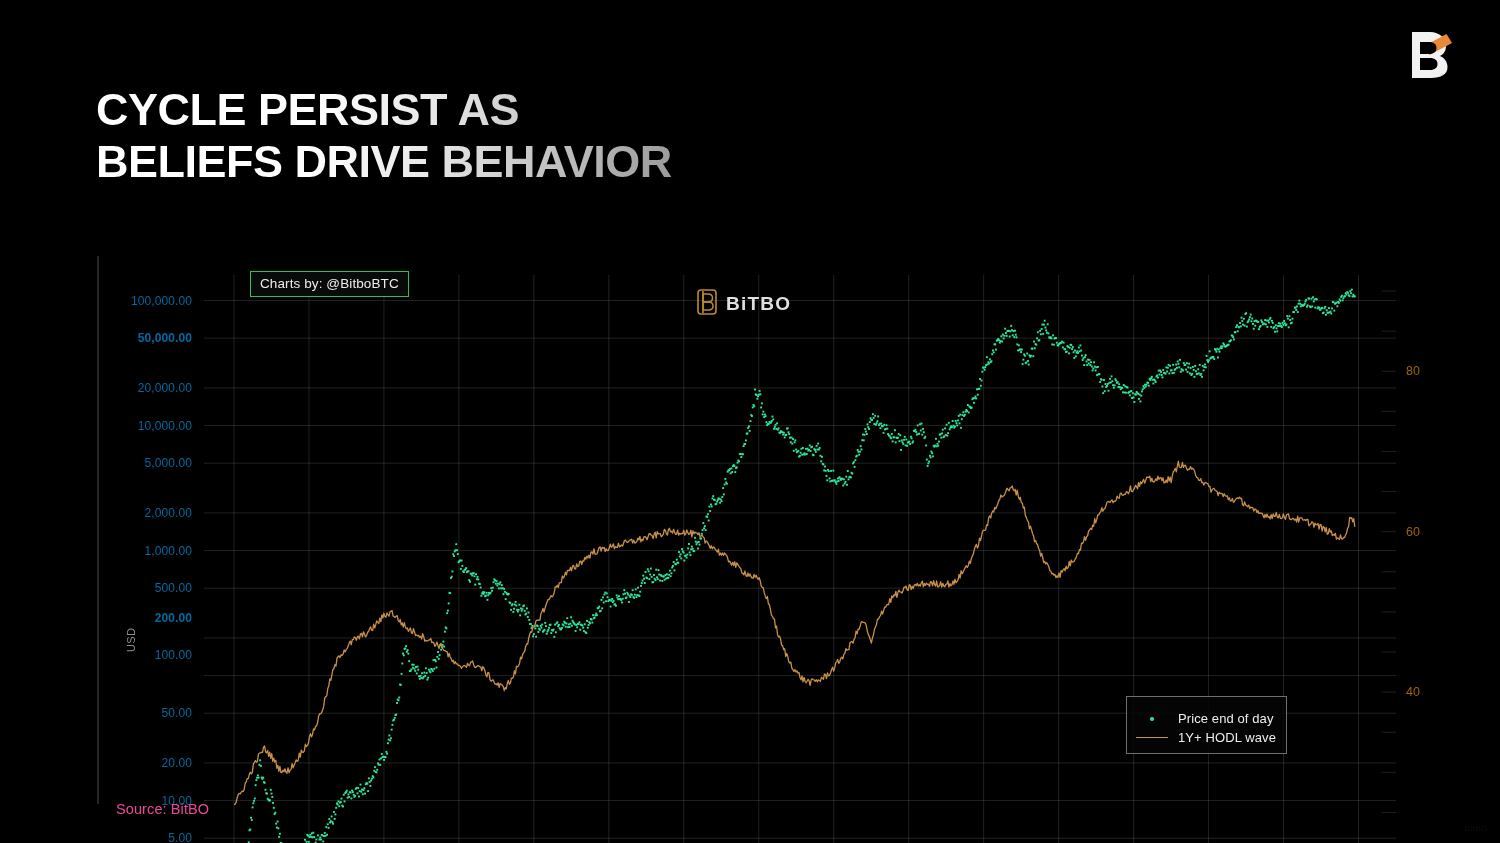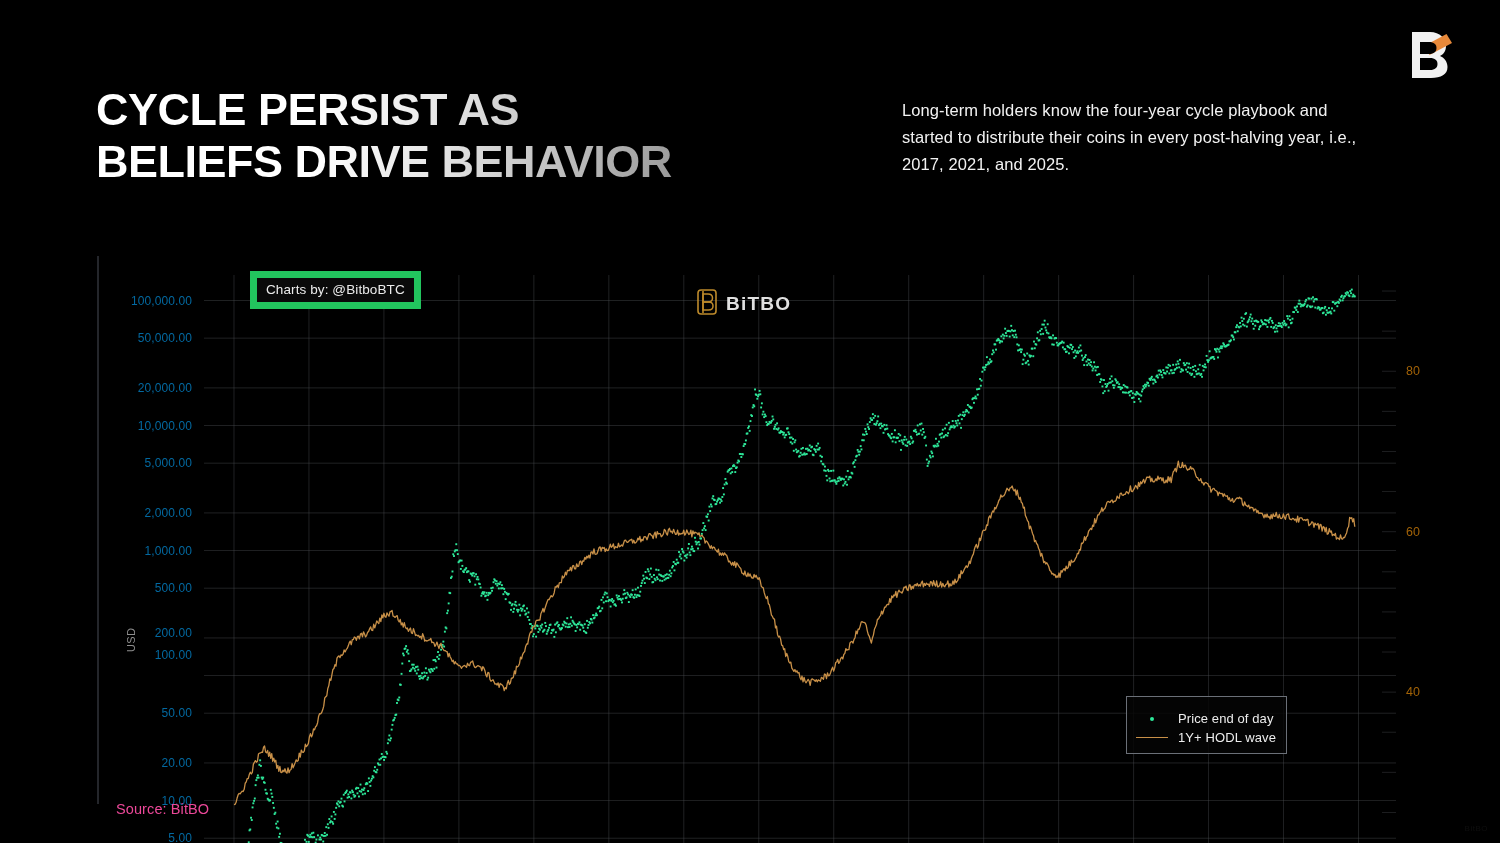--- a/index.html
+++ b/index.html
@@ -52,21 +52,21 @@
 
   #usd-label {
     position:absolute; font-size:11px; color:#8e8e8e;
     transform:rotate(-90deg); transform-origin:left top;
     letter-spacing:0.4px;
   }
 
   
   #charts-by {
     position:absolute; left:250px; top:271px;
-    border:7px solid #22c55e; background:#0a0a0a;
+    border:1px solid #22c55e; background:#0a0a0a;
     padding:4px 9px 5px 9px; font-size:13.5px; color:#ececec;
     letter-spacing:0.1px; white-space:nowrap;
   }
 
   
   #watermark {
     position:absolute; left:697px; top:289px;
     display:flex; align-items:center; gap:9px; opacity:0.95;
   }
   #watermark .wm-text {
@@ -97,21 +97,20 @@
   }
 </style>
 </head>
 <body>
 
 <div id="header">
 
   <div id="title">CYCLE PERSIST AS
 BELIEFS DRIVE BEHAVIOR</div>
 
-  <div id="subtitle">Long-term holders know the four-year cycle playbook and started to distribute their coins in every post-halving year, i.e., 2017, 2021, and 2025.</div>
 
   <div id="brand-logo">
     <svg width="48" height="52" viewBox="0 0 48 52">
       <path d="M6,3 L24,3 C34,3 40,9.5 40,17 C40,22 37.5,25.5 34,27 C38,28.5 41.5,32.5 41.5,38 C41.5,45.5 35,49 25,49 L6,49 Z" fill="#f2f2f2"></path>
       <path d="M18,17 L40.5,5 L46,14 L23.5,26 Z" fill="#e8893a"></path>
       <path d="M14,13 L23,13 C28,13 30.5,15.5 30.5,19 C30.5,22.5 28,25 23,25 L14,25 Z" fill="#000"></path>
       <path d="M14,29 L24,29 C29,29 31.5,31.5 31.5,35 C31.5,38.5 29,41 24,41 L14,41 Z" fill="#000"></path>
     </svg>
   </div>
 </div>
@@ -1676,28 +1675,28 @@
           <rect x="1149.1071074636757" y="20.26024291555664" width="1.9" height="1.9" fill="#2ee89a"></rect>
           <rect x="1149.8672955974878" y="20.45061988431926" width="1.9" height="1.9" fill="#2ee89a"></rect>
         </g>
         <path d="M29.99,529.64 L31.01,529.43 L32.03,527.55 L33.05,523.31 L34.07,519.98 L35.09,518.45 L36.11,518.77 L37.13,517.42 L38.15,516.20 L39.17,516.58 L40.19,514.31 L41.21,508.25 L42.23,506.86 L43.25,503.55 L44.26,503.58 L45.28,499.59 L46.30,497.21 L47.32,498.97 L48.34,497.40 L49.36,489.15 L50.38,487.37 L51.40,485.67 L52.42,487.22 L53.44,486.30 L54.46,479.08 L55.48,478.12 L56.50,477.84 L57.52,477.25 L58.54,477.27 L59.56,472.19 L60.58,471.05 L61.60,476.92 L62.62,477.83 L63.64,475.44 L64.66,481.45 L65.68,477.09 L66.70,483.26 L67.72,478.69 L68.74,486.41 L69.76,483.11 L70.78,486.97 L71.80,485.26 L72.82,493.28 L73.84,490.44 L74.86,496.39 L75.88,491.43 L76.90,497.46 L77.92,497.50 L78.94,495.20 L79.96,496.75 L80.98,493.79 L82.00,497.28 L83.02,498.14 L84.04,492.86 L85.06,497.70 L86.08,495.00 L87.10,494.50 L88.12,488.69 L89.14,492.78 L90.16,490.18 L91.18,487.63 L92.20,484.80 L93.22,486.36 L94.24,485.45 L95.26,478.09 L96.28,482.21 L97.30,475.10 L98.32,477.09 L99.34,477.29 L100.35,475.94 L101.37,469.13 L102.39,471.70 L103.41,470.45 L104.43,468.37 L105.45,461.71 L106.47,458.63 L107.49,461.88 L108.51,459.45 L109.53,453.88 L110.55,454.80 L111.57,451.74 L112.59,450.74 L113.61,447.71 L114.63,441.15 L115.65,438.59 L116.67,438.82 L117.69,437.49 L118.71,434.82 L119.73,431.19 L120.75,422.84 L121.77,421.76 L122.79,420.76 L123.81,413.48 L124.83,410.62 L125.85,403.81 L126.87,405.32 L127.89,399.83 L128.91,394.47 L129.93,393.54 L130.95,389.75 L131.97,391.14 L132.99,383.19 L134.01,381.57 L135.03,380.88 L136.05,382.65 L137.07,379.81 L138.09,380.46 L139.11,379.11 L140.13,375.00 L141.15,376.91 L142.17,374.69 L143.19,373.45 L144.21,371.09 L145.23,367.94 L146.25,366.11 L147.27,369.73 L148.29,364.53 L149.31,364.62 L150.33,362.02 L151.35,362.59 L152.37,365.38 L153.39,361.67 L154.41,361.18 L155.43,363.93 L156.44,359.08 L157.46,358.29 L158.48,361.88 L159.50,356.81 L160.52,359.03 L161.54,361.95 L162.56,360.52 L163.58,357.38 L164.60,356.59 L165.62,353.76 L166.64,351.94 L167.66,355.23 L168.68,355.48 L169.70,349.26 L170.72,352.94 L171.74,349.64 L172.76,345.92 L173.78,347.31 L174.80,348.54 L175.82,343.10 L176.84,346.55 L177.86,340.01 L178.88,342.91 L179.90,338.26 L180.92,341.64 L181.94,342.27 L182.96,337.81 L183.98,339.81 L185.00,341.20 L186.02,336.91 L187.04,336.46 L188.06,335.55 L189.08,341.08 L190.10,341.43 L191.12,342.43 L192.14,341.25 L193.16,340.67 L194.18,345.25 L195.20,347.01 L196.22,344.38 L197.24,349.93 L198.26,347.86 L199.28,352.17 L200.30,347.66 L201.32,351.95 L202.34,353.78 L203.36,353.06 L204.38,356.29 L205.40,354.69 L206.42,352.98 L207.44,357.85 L208.46,358.51 L209.48,353.67 L210.50,356.91 L211.52,360.53 L212.53,359.86 L213.55,360.83 L214.57,360.33 L215.59,362.40 L216.61,361.34 L217.63,364.14 L218.65,358.67 L219.67,361.47 L220.69,366.11 L221.71,365.26 L222.73,366.04 L223.75,365.67 L224.77,365.00 L225.79,364.79 L226.81,363.43 L227.83,367.56 L228.85,367.20 L229.87,367.86 L230.89,371.28 L231.91,369.87 L232.93,367.05 L233.95,370.54 L234.97,373.53 L235.99,369.62 L237.01,368.31 L238.03,372.55 L239.05,374.17 L240.07,375.56 L241.09,375.62 L242.11,376.34 L243.13,376.69 L244.15,381.92 L245.17,378.30 L246.19,382.02 L247.21,383.67 L248.23,386.65 L249.25,385.31 L250.27,388.93 L251.29,386.70 L252.31,388.75 L253.33,388.83 L254.35,390.50 L255.37,390.47 L256.39,391.19 L257.41,393.32 L258.43,391.75 L259.45,391.05 L260.47,390.42 L261.49,391.24 L262.51,392.23 L263.53,388.27 L264.55,390.26 L265.57,390.72 L266.59,387.41 L267.60,386.84 L268.62,386.02 L269.64,389.79 L270.66,392.21 L271.68,392.51 L272.70,391.50 L273.72,390.63 L274.74,390.95 L275.76,391.65 L276.78,391.98 L277.80,395.74 L278.82,391.61 L279.84,392.99 L280.86,395.45 L281.88,399.90 L282.90,401.87 L283.92,397.42 L284.94,397.76 L285.96,404.38 L286.98,406.26 L288.00,405.50 L289.02,404.78 L290.04,406.97 L291.06,409.28 L292.08,408.71 L293.10,410.02 L294.12,407.87 L295.14,412.34 L296.16,408.48 L297.18,409.18 L298.20,410.09 L299.22,411.31 L300.24,415.57 L301.26,412.56 L302.28,413.76 L303.30,408.41 L304.32,405.43 L305.34,409.33 L306.36,408.02 L307.38,403.17 L308.40,403.21 L309.42,402.01 L310.44,395.81 L311.46,398.94 L312.48,391.15 L313.50,391.90 L314.52,390.86 L315.54,388.38 L316.56,382.19 L317.58,383.90 L318.60,379.62 L319.62,377.52 L320.64,376.74 L321.66,371.40 L322.68,368.96 L323.69,369.08 L324.71,363.36 L325.73,359.00 L326.75,356.73 L327.77,357.25 L328.79,351.88 L329.81,351.83 L330.83,351.34 L331.85,346.09 L332.87,345.09 L333.89,345.46 L334.91,344.91 L335.93,344.98 L336.95,338.51 L337.97,336.58 L338.99,333.37 L340.01,336.99 L341.03,333.19 L342.05,329.94 L343.07,327.05 L344.09,324.39 L345.11,324.66 L346.13,322.44 L347.15,320.58 L348.17,321.93 L349.19,320.51 L350.21,317.71 L351.23,311.78 L352.25,312.22 L353.27,310.20 L354.29,312.60 L355.31,307.96 L356.33,307.71 L357.35,307.68 L358.37,300.95 L359.39,302.92 L360.41,301.39 L361.43,297.15 L362.45,299.83 L363.47,295.42 L364.49,295.49 L365.51,295.52 L366.53,292.31 L367.55,295.95 L368.57,290.87 L369.59,290.53 L370.61,293.81 L371.63,293.79 L372.65,288.82 L373.67,291.52 L374.69,291.14 L375.71,286.58 L376.73,286.03 L377.75,289.54 L378.77,285.79 L379.78,286.25 L380.80,282.31 L381.82,284.23 L382.84,281.18 L383.86,282.92 L384.88,280.27 L385.90,283.10 L386.92,277.05 L387.94,276.91 L388.96,279.00 L389.98,273.86 L391.00,279.11 L392.02,279.27 L393.04,278.71 L394.06,275.83 L395.08,272.56 L396.10,271.90 L397.12,276.17 L398.14,272.30 L399.16,273.38 L400.18,272.46 L401.20,276.49 L402.22,273.86 L403.24,275.66 L404.26,275.42 L405.28,272.74 L406.30,269.23 L407.32,272.39 L408.34,271.27 L409.36,268.81 L410.38,273.77 L411.40,271.70 L412.42,272.17 L413.44,272.53 L414.46,268.26 L415.48,271.82 L416.50,271.17 L417.52,269.97 L418.54,271.17 L419.56,268.33 L420.58,265.31 L421.60,265.16 L422.62,266.96 L423.64,267.45 L424.66,266.34 L425.68,265.43 L426.70,264.81 L427.72,264.27 L428.74,268.10 L429.76,265.26 L430.78,268.15 L431.80,267.66 L432.82,266.42 L433.84,263.11 L434.86,264.89 L435.87,261.47 L436.89,266.76 L437.91,264.32 L438.93,265.63 L439.95,261.88 L440.97,261.59 L441.99,262.24 L443.01,264.76 L444.03,261.80 L445.05,258.72 L446.07,258.74 L447.09,260.14 L448.11,260.66 L449.13,263.57 L450.15,259.27 L451.17,257.09 L452.19,262.83 L453.21,256.56 L454.23,258.98 L455.25,258.68 L456.27,258.64 L457.29,261.74 L458.31,260.78 L459.33,259.08 L460.35,254.49 L461.37,255.48 L462.39,258.59 L463.41,260.02 L464.43,254.72 L465.45,253.31 L466.47,256.78 L467.49,256.29 L468.51,258.20 L469.53,254.29 L470.55,257.06 L471.57,259.38 L472.59,259.21 L473.61,255.11 L474.63,260.09 L475.65,258.24 L476.67,259.18 L477.69,258.50 L478.71,258.71 L479.73,255.13 L480.75,260.19 L481.77,258.61 L482.79,254.98 L483.81,257.62 L484.83,259.48 L485.85,258.79 L486.87,255.20 L487.89,261.88 L488.91,255.82 L489.93,258.86 L490.95,257.16 L491.96,257.83 L492.98,257.98 L494.00,259.62 L495.02,257.71 L496.04,261.54 L497.06,261.04 L498.08,260.12 L499.10,262.01 L500.12,262.88 L501.14,268.09 L502.16,265.95 L503.18,266.74 L504.20,268.59 L505.22,270.65 L506.24,273.27 L507.26,270.62 L508.28,273.83 L509.30,272.01 L510.32,272.27 L511.34,274.83 L512.36,275.59 L513.38,277.14 L514.40,274.13 L515.42,280.12 L516.44,278.05 L517.46,280.30 L518.48,277.92 L519.50,280.35 L520.52,277.96 L521.54,279.64 L522.56,280.02 L523.58,283.00 L524.60,286.86 L525.62,286.11 L526.64,288.15 L527.66,290.13 L528.68,287.32 L529.70,290.46 L530.72,286.68 L531.74,292.24 L532.76,287.83 L533.78,289.36 L534.80,291.22 L535.82,292.53 L536.84,293.59 L537.86,298.15 L538.88,298.32 L539.90,299.88 L540.92,296.03 L541.94,300.47 L542.96,301.57 L543.98,297.96 L545.00,301.33 L546.02,298.92 L547.04,301.61 L548.05,303.00 L549.07,303.23 L550.09,299.45 L551.11,302.23 L552.13,300.21 L553.15,302.96 L554.17,304.36 L555.19,302.62 L556.21,305.70 L557.23,311.20 L558.25,312.19 L559.27,312.85 L560.29,317.91 L561.31,321.18 L562.33,323.66 L563.35,321.46 L564.37,328.74 L565.39,329.81 L566.41,334.35 L567.43,340.14 L568.45,341.40 L569.47,343.69 L570.49,344.14 L571.51,352.84 L572.53,351.12 L573.55,359.68 L574.57,362.06 L575.59,361.10 L576.61,364.16 L577.63,370.22 L578.65,370.66 L579.67,374.57 L580.69,373.73 L581.71,381.51 L582.73,378.48 L583.75,381.26 L584.77,386.56 L585.79,387.95 L586.81,387.07 L587.83,393.03 L588.85,394.63 L589.87,396.33 L590.89,394.58 L591.91,397.12 L592.93,395.80 L593.95,398.04 L594.97,397.50 L595.99,402.38 L597.01,404.78 L598.03,401.02 L599.05,406.93 L600.07,402.47 L601.09,406.23 L602.11,407.80 L603.13,406.01 L604.14,404.41 L605.16,406.00 L606.18,410.38 L607.20,404.69 L608.22,403.82 L609.24,404.74 L610.26,405.04 L611.28,406.28 L612.30,404.68 L613.32,406.79 L614.34,404.91 L615.36,405.46 L616.38,406.25 L617.40,402.34 L618.42,403.10 L619.44,404.29 L620.46,399.03 L621.48,399.29 L622.50,403.66 L623.52,397.92 L624.54,400.84 L625.56,400.36 L626.58,397.71 L627.60,394.46 L628.62,392.20 L629.64,396.10 L630.66,393.14 L631.68,387.54 L632.70,386.96 L633.72,384.35 L634.74,388.39 L635.76,386.72 L636.78,383.37 L637.80,382.13 L638.82,383.98 L639.84,379.44 L640.86,378.36 L641.88,373.56 L642.90,375.27 L643.92,374.55 L644.94,374.67 L645.96,367.94 L646.98,366.86 L648.00,366.48 L649.02,368.19 L650.04,364.44 L651.06,362.74 L652.08,356.02 L653.10,358.83 L654.12,354.18 L655.14,354.40 L656.16,351.08 L657.18,347.19 L658.20,346.69 L659.22,347.42 L660.23,347.46 L661.25,348.10 L662.27,350.55 L663.29,355.81 L664.31,359.67 L665.33,361.38 L666.35,364.87 L667.37,368.14 L668.39,363.05 L669.41,360.10 L670.43,354.25 L671.45,352.08 L672.47,349.53 L673.49,344.04 L674.51,343.99 L675.53,341.66 L676.55,340.61 L677.57,336.04 L678.59,338.98 L679.61,335.66 L680.63,332.26 L681.65,332.14 L682.67,330.06 L683.69,329.34 L684.71,329.51 L685.73,323.76 L686.75,327.35 L687.77,320.96 L688.79,322.78 L689.81,319.90 L690.83,320.80 L691.85,316.43 L692.87,322.27 L693.89,317.58 L694.91,315.17 L695.93,316.81 L696.95,317.02 L697.97,318.12 L698.99,315.77 L700.01,312.14 L701.03,312.54 L702.05,311.12 L703.07,314.71 L704.09,315.64 L705.11,310.01 L706.13,310.02 L707.15,314.49 L708.17,311.29 L709.19,313.54 L710.21,310.25 L711.23,309.44 L712.25,310.84 L713.27,308.37 L714.29,311.06 L715.31,309.68 L716.32,310.99 L717.34,307.82 L718.36,306.13 L719.38,311.92 L720.40,308.48 L721.42,310.44 L722.44,308.11 L723.46,309.30 L724.48,309.12 L725.50,311.48 L726.52,306.55 L727.54,307.07 L728.56,310.94 L729.58,305.75 L730.60,309.32 L731.62,311.19 L732.64,306.00 L733.66,311.95 L734.68,311.59 L735.70,310.04 L736.72,306.76 L737.74,312.16 L738.76,308.33 L739.78,310.96 L740.80,311.81 L741.82,309.44 L742.84,309.16 L743.86,305.89 L744.88,311.99 L745.90,308.61 L746.92,310.93 L747.94,309.83 L748.96,305.96 L749.98,309.35 L751.00,304.06 L752.02,307.75 L753.04,306.51 L754.06,304.95 L755.08,299.45 L756.10,303.04 L757.12,295.68 L758.14,298.67 L759.16,297.12 L760.18,294.45 L761.20,292.59 L762.22,290.80 L763.24,292.49 L764.26,290.67 L765.28,286.23 L766.30,288.46 L767.32,283.70 L768.34,280.94 L769.36,279.18 L770.38,274.28 L771.40,271.33 L772.41,269.35 L773.43,273.13 L774.45,270.76 L775.47,263.25 L776.49,265.57 L777.51,261.10 L778.53,256.37 L779.55,255.14 L780.57,255.43 L781.59,254.80 L782.61,249.89 L783.63,250.51 L784.65,242.79 L785.67,240.89 L786.69,243.04 L787.71,238.22 L788.73,236.03 L789.75,236.97 L790.77,232.52 L791.79,233.83 L792.81,231.16 L793.83,228.69 L794.85,225.49 L795.87,224.11 L796.89,219.91 L797.91,222.03 L798.93,221.20 L799.95,220.70 L800.97,218.76 L801.99,215.96 L803.01,213.25 L804.03,214.54 L805.05,215.75 L806.07,212.90 L807.09,212.59 L808.11,211.03 L809.13,214.31 L810.15,215.87 L811.17,214.24 L812.19,220.03 L813.21,215.20 L814.23,220.81 L815.25,224.41 L816.27,222.28 L817.29,227.34 L818.31,228.16 L819.33,232.99 L820.35,232.19 L821.37,240.51 L822.39,242.61 L823.41,245.65 L824.43,246.92 L825.45,253.86 L826.47,251.13 L827.49,254.61 L828.50,258.44 L829.52,260.65 L830.54,266.60 L831.56,265.54 L832.58,268.48 L833.60,269.73 L834.62,273.54 L835.64,275.54 L836.66,281.08 L837.68,278.48 L838.70,282.47 L839.72,287.56 L840.74,286.51 L841.76,289.01 L842.78,287.73 L843.80,289.55 L844.82,291.79 L845.84,295.47 L846.86,296.18 L847.88,299.05 L848.90,298.36 L849.92,300.20 L850.94,299.36 L851.96,302.67 L852.98,300.84 L854.00,302.26 L855.02,298.02 L856.04,302.33 L857.06,295.68 L858.08,297.15 L859.10,294.85 L860.12,293.65 L861.14,295.78 L862.16,291.13 L863.18,293.64 L864.20,292.62 L865.22,286.47 L866.24,290.89 L867.26,285.16 L868.28,287.07 L869.30,286.81 L870.32,286.06 L871.34,283.70 L872.36,282.13 L873.38,278.44 L874.40,278.75 L875.42,274.54 L876.44,275.08 L877.46,268.23 L878.48,268.53 L879.50,266.85 L880.52,261.71 L881.54,265.22 L882.56,261.68 L883.58,260.74 L884.59,256.25 L885.61,254.82 L886.63,253.48 L887.65,254.53 L888.67,250.13 L889.69,251.22 L890.71,243.70 L891.73,247.82 L892.75,244.38 L893.77,239.96 L894.79,239.92 L895.81,237.62 L896.83,236.46 L897.85,232.69 L898.87,236.25 L899.89,234.31 L900.91,233.46 L901.93,230.86 L902.95,227.36 L903.97,226.35 L904.99,226.89 L906.01,227.41 L907.03,225.73 L908.05,224.94 L909.07,227.73 L910.09,226.17 L911.11,226.39 L912.13,225.11 L913.15,221.17 L914.17,222.97 L915.19,223.23 L916.21,218.29 L917.23,218.08 L918.25,220.17 L919.27,220.28 L920.29,219.34 L921.31,219.28 L922.33,216.63 L923.35,217.22 L924.37,218.74 L925.39,216.45 L926.41,210.91 L927.43,216.47 L928.45,216.59 L929.47,214.89 L930.49,213.17 L931.51,210.39 L932.53,211.74 L933.55,213.82 L934.57,207.37 L935.59,211.37 L936.61,206.78 L937.63,208.70 L938.65,206.41 L939.66,204.37 L940.68,208.06 L941.70,205.36 L942.72,202.23 L943.74,202.13 L944.76,202.51 L945.78,201.20 L946.80,206.61 L947.82,203.24 L948.84,206.55 L949.86,206.99 L950.88,205.84 L951.90,203.81 L952.92,205.57 L953.94,201.25 L954.96,204.33 L955.98,202.95 L957.00,202.60 L958.02,205.80 L959.04,202.81 L960.06,207.79 L961.08,207.70 L962.10,205.04 L963.12,207.54 L964.14,201.59 L965.16,206.18 L966.18,202.12 L967.20,207.56 L968.22,201.25 L969.24,196.88 L970.26,195.52 L971.28,193.37 L972.30,196.76 L973.32,191.40 L974.34,186.19 L975.36,192.04 L976.38,192.69 L977.40,192.37 L978.42,187.37 L979.44,192.41 L980.46,190.47 L981.48,190.18 L982.50,193.38 L983.52,195.27 L984.54,194.26 L985.56,194.31 L986.58,191.58 L987.60,194.04 L988.62,193.23 L989.64,194.23 L990.66,196.31 L991.68,200.16 L992.70,202.44 L993.72,202.72 L994.74,205.20 L995.75,205.53 L996.77,203.67 L997.79,207.66 L998.81,207.37 L999.83,210.03 L1000.85,207.93 L1001.87,207.48 L1002.89,208.28 L1003.91,208.80 L1004.93,211.64 L1005.95,211.43 L1006.97,217.12 L1007.99,214.97 L1009.01,213.61 L1010.03,213.52 L1011.05,215.25 L1012.07,215.73 L1013.09,216.49 L1014.11,220.61 L1015.13,217.13 L1016.15,218.46 L1017.17,218.70 L1018.19,218.39 L1019.21,221.63 L1020.23,218.83 L1021.25,220.77 L1022.27,221.11 L1023.29,220.75 L1024.31,224.57 L1025.33,222.78 L1026.35,226.17 L1027.37,225.70 L1028.39,223.53 L1029.41,227.31 L1030.43,226.48 L1031.45,224.56 L1032.47,223.41 L1033.49,222.79 L1034.51,223.51 L1035.53,222.26 L1036.55,223.64 L1037.57,223.27 L1038.59,229.77 L1039.61,230.70 L1040.63,226.83 L1041.65,230.02 L1042.67,230.84 L1043.69,231.70 L1044.71,230.07 L1045.73,233.60 L1046.75,232.20 L1047.77,232.69 L1048.79,232.77 L1049.81,236.01 L1050.83,234.09 L1051.84,234.15 L1052.86,237.64 L1053.88,235.48 L1054.90,238.59 L1055.92,237.86 L1056.94,238.31 L1057.96,238.05 L1058.98,240.34 L1060.00,242.81 L1061.02,239.46 L1062.04,242.22 L1063.06,239.00 L1064.08,242.26 L1065.10,241.56 L1066.12,243.99 L1067.14,239.60 L1068.16,243.50 L1069.18,238.98 L1070.20,241.30 L1071.22,241.25 L1072.24,237.43 L1073.26,241.95 L1074.28,242.90 L1075.30,239.35 L1076.32,243.17 L1077.34,243.55 L1078.36,242.82 L1079.38,238.81 L1080.40,242.37 L1081.42,244.32 L1082.44,240.02 L1083.46,239.44 L1084.48,238.84 L1085.50,243.61 L1086.52,244.39 L1087.54,244.72 L1088.56,243.42 L1089.58,243.61 L1090.60,245.18 L1091.62,244.07 L1092.64,247.06 L1093.66,241.22 L1094.68,247.03 L1095.70,242.81 L1096.72,242.84 L1097.74,242.81 L1098.76,244.77 L1099.78,245.26 L1100.80,244.57 L1101.82,245.60 L1102.84,244.46 L1103.86,244.39 L1104.88,250.69 L1105.90,249.81 L1106.92,248.79 L1107.93,246.74 L1108.95,247.48 L1109.97,252.22 L1110.99,248.16 L1112.01,249.59 L1113.03,249.95 L1114.05,248.47 L1115.07,254.03 L1116.09,249.32 L1117.11,249.89 L1118.13,256.02 L1119.15,251.63 L1120.17,252.25 L1121.19,256.81 L1122.21,252.48 L1123.23,259.24 L1124.25,258.77 L1125.27,253.74 L1126.29,257.19 L1127.31,255.91 L1128.33,260.51 L1129.35,259.38 L1130.37,260.38 L1131.39,258.37 L1132.41,264.11 L1133.43,262.90 L1134.45,263.31 L1135.47,264.58 L1136.49,259.93 L1137.51,263.61 L1138.53,264.19 L1139.55,262.32 L1140.57,262.61 L1141.59,259.93 L1142.61,257.93 L1143.63,253.26 L1144.65,251.45 L1145.67,242.34 L1146.69,243.35 L1147.71,242.70 L1148.73,246.84 L1149.75,243.73 L1150.77,251.77 " fill="none" stroke="#c89048" stroke-width="1.3" stroke-linejoin="round"></path>
       </svg>
     <div id="plot-inner"></div>
   </div>
 
   <div id="usd-label" style="left: 26px; top: 395.942px;">USD</div>
 <div class="axis-label ylab" style="top: 44.5189px; right: 1155px;">100,000.00</div>
-    <div class="axis-label ylab" style="top: 82.1535px; right: 1155px;">50,000.00</div>
+    <div class="axis-label ylab" style="top: 82.1535px; right: 1155px; font-weight: bold;">50,000.00</div>
     <div class="axis-label ylab" style="top: 131.904px; right: 1155px;">20,000.00</div>
     <div class="axis-label ylab" style="top: 169.538px; right: 1155px;">10,000.00</div>
     <div class="axis-label ylab" style="top: 207.173px; right: 1155px;">5,000.00</div>
     <div class="axis-label ylab" style="top: 256.923px; right: 1155px;">2,000.00</div>
     <div class="axis-label ylab" style="top: 294.557px; right: 1155px;">1,000.00</div>
     <div class="axis-label ylab" style="top: 332.192px; right: 1155px;">500.00</div>
-    <div class="axis-label ylab" style="top: 377px; right: 1155px;">200.00</div>
+    <div class="axis-label ylab" style="top: 362px; right: 1155px; font-weight: bold;">200.00</div>
     <div class="axis-label ylab" style="top: 399px; right: 1155px;">100.00</div>
     <div class="axis-label ylab" style="top: 457.211px; right: 1155px;">50.00</div>
     <div class="axis-label ylab" style="top: 506.961px; right: 1155px;">20.00</div>
     <div class="axis-label ylab" style="top: 544.596px; right: 1155px;">10.00</div>
     <div class="axis-label ylab" style="top: 582.231px; right: 1155px;">5.00</div>
     <div class="axis-label rlab" style="left: 1307px; top: 115.261px;">80</div>
     <div class="axis-label rlab" style="left: 1307px; top: 275.696px;">60</div>
     <div class="axis-label rlab" style="left: 1307px; top: 436.13px;">40</div>
   </div>
 

